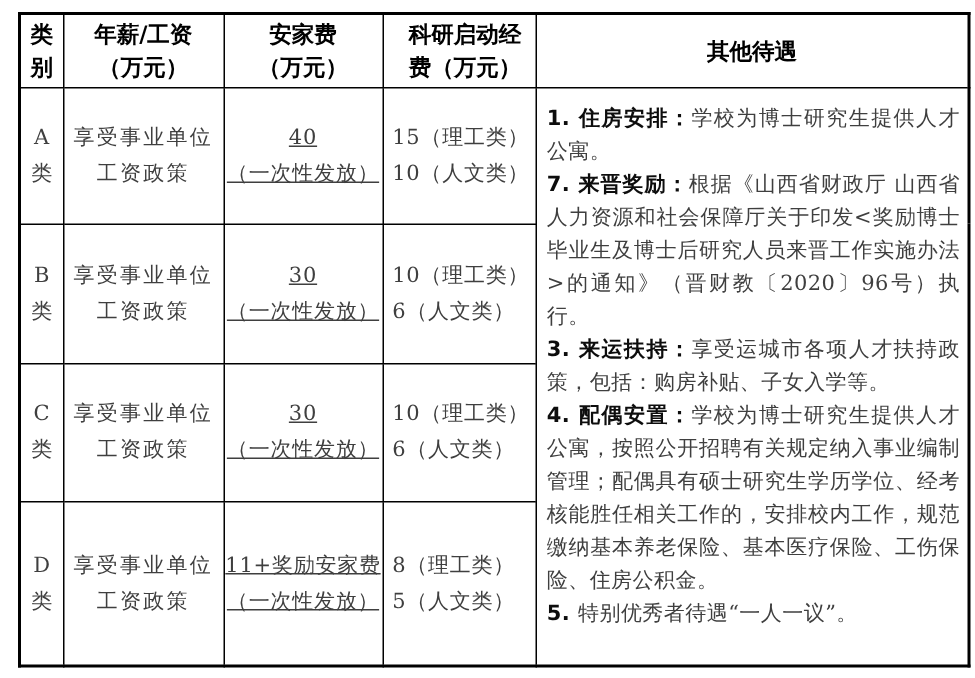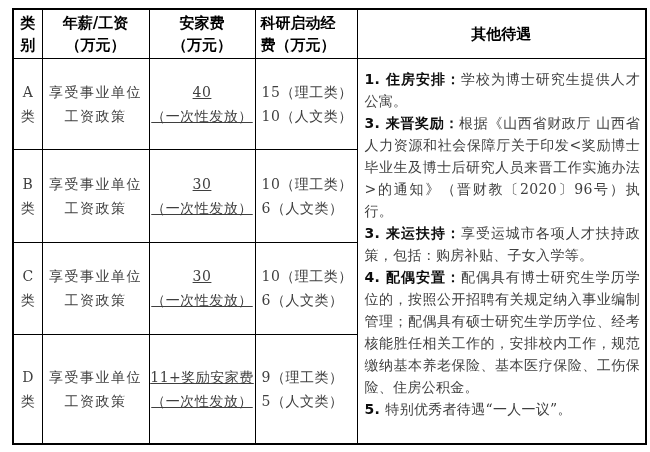--- a/index.html
+++ b/index.html
@@ -30,21 +30,21 @@
     font-family: "DejaVu Sans", "Liberation Sans", sans-serif;
     font-weight: bold;
     color: #000000;
     font-size: 15px;
     line-height: 22px;
     text-align: center;
     vertical-align: middle;
   }
   .benefits-table th.left {
     text-align: left;
-    padding-left: 5px;
+    padding-left: 17px;
   }
   .benefits-table td {
     color: #3f3f3f;
     font-size: 14px;
     line-height: 24px;
     text-align: center;
     vertical-align: middle;
   }
   .benefits-table td.cat { letter-spacing: 0; }
   .benefits-table td.salary { letter-spacing: 1.5px; }
@@ -108,23 +108,23 @@
         <td class="cat">A
 类</td>
         <td class="salary">享受事业单位
 工资政策</td>
         <td class="fee">40
 （一次性发放）</td>
         <td class="research">15（理工类）
 10（人文类）</td>
         <td class="other" rowspan="4">
           <p><b>1. 住房安排：</b><span>学校为博士研究生提供人才公寓。</span></p>
-          <p><b>3. 来晋奖励：</b><span>根据《山西省财政厅 山西省人力资源和社会保障厅关于印发&lt;奖励博士毕业生及博士后研究人员来晋工作实施办法&gt;的通知》（晋财教〔2020〕96号）执行。</span></p>
+          <p><b>7. 来晋奖励：</b><span>根据《山西省财政厅 山西省人力资源和社会保障厅关于印发&lt;奖励博士毕业生及博士后研究人员来晋工作实施办法&gt;的通知》（晋财教〔2020〕96号）执行。</span></p>
           <p><b>3. 来运扶持：</b><span>享受运城市各项人才扶持政策，包括：购房补贴、子女入学等。</span></p>
-          <p><b>4. 配偶安置：</b><span>配偶具有博士研究生学历学位的，按照公开招聘有关规定纳入事业编制管理；配偶具有硕士研究生学历学位、经考核能胜任相关工作的，安排校内工作，规范缴纳基本养老保险、基本医疗保险、工伤保险、住房公积金。</span></p>
+          <p><b>4. 配偶安置：</b><span>学校为博士研究生提供人才公寓，按照公开招聘有关规定纳入事业编制管理；配偶具有硕士研究生学历学位、经考核能胜任相关工作的，安排校内工作，规范缴纳基本养老保险、基本医疗保险、工伤保险、住房公积金。</span></p>
           <p><b>5. </b><span>特别优秀者待遇“一人一议”。</span></p>
         </td>
       </tr>
 
       <tr class="r-b">
         <td class="cat">B
 类</td>
         <td class="salary">享受事业单位
 工资政策</td>
         <td class="fee">30
@@ -144,18 +144,18 @@
 6（人文类）</td>
       </tr>
 
       <tr class="r-d">
         <td class="cat">D
 类</td>
         <td class="salary">享受事业单位
 工资政策</td>
         <td class="fee">11+奖励安家费
 （一次性发放）</td>
-        <td class="research">9（理工类）
+        <td class="research">8（理工类）
 5（人文类）</td>
       </tr>
     </tbody>
   </table>
 </div>
 
 </body></html>

